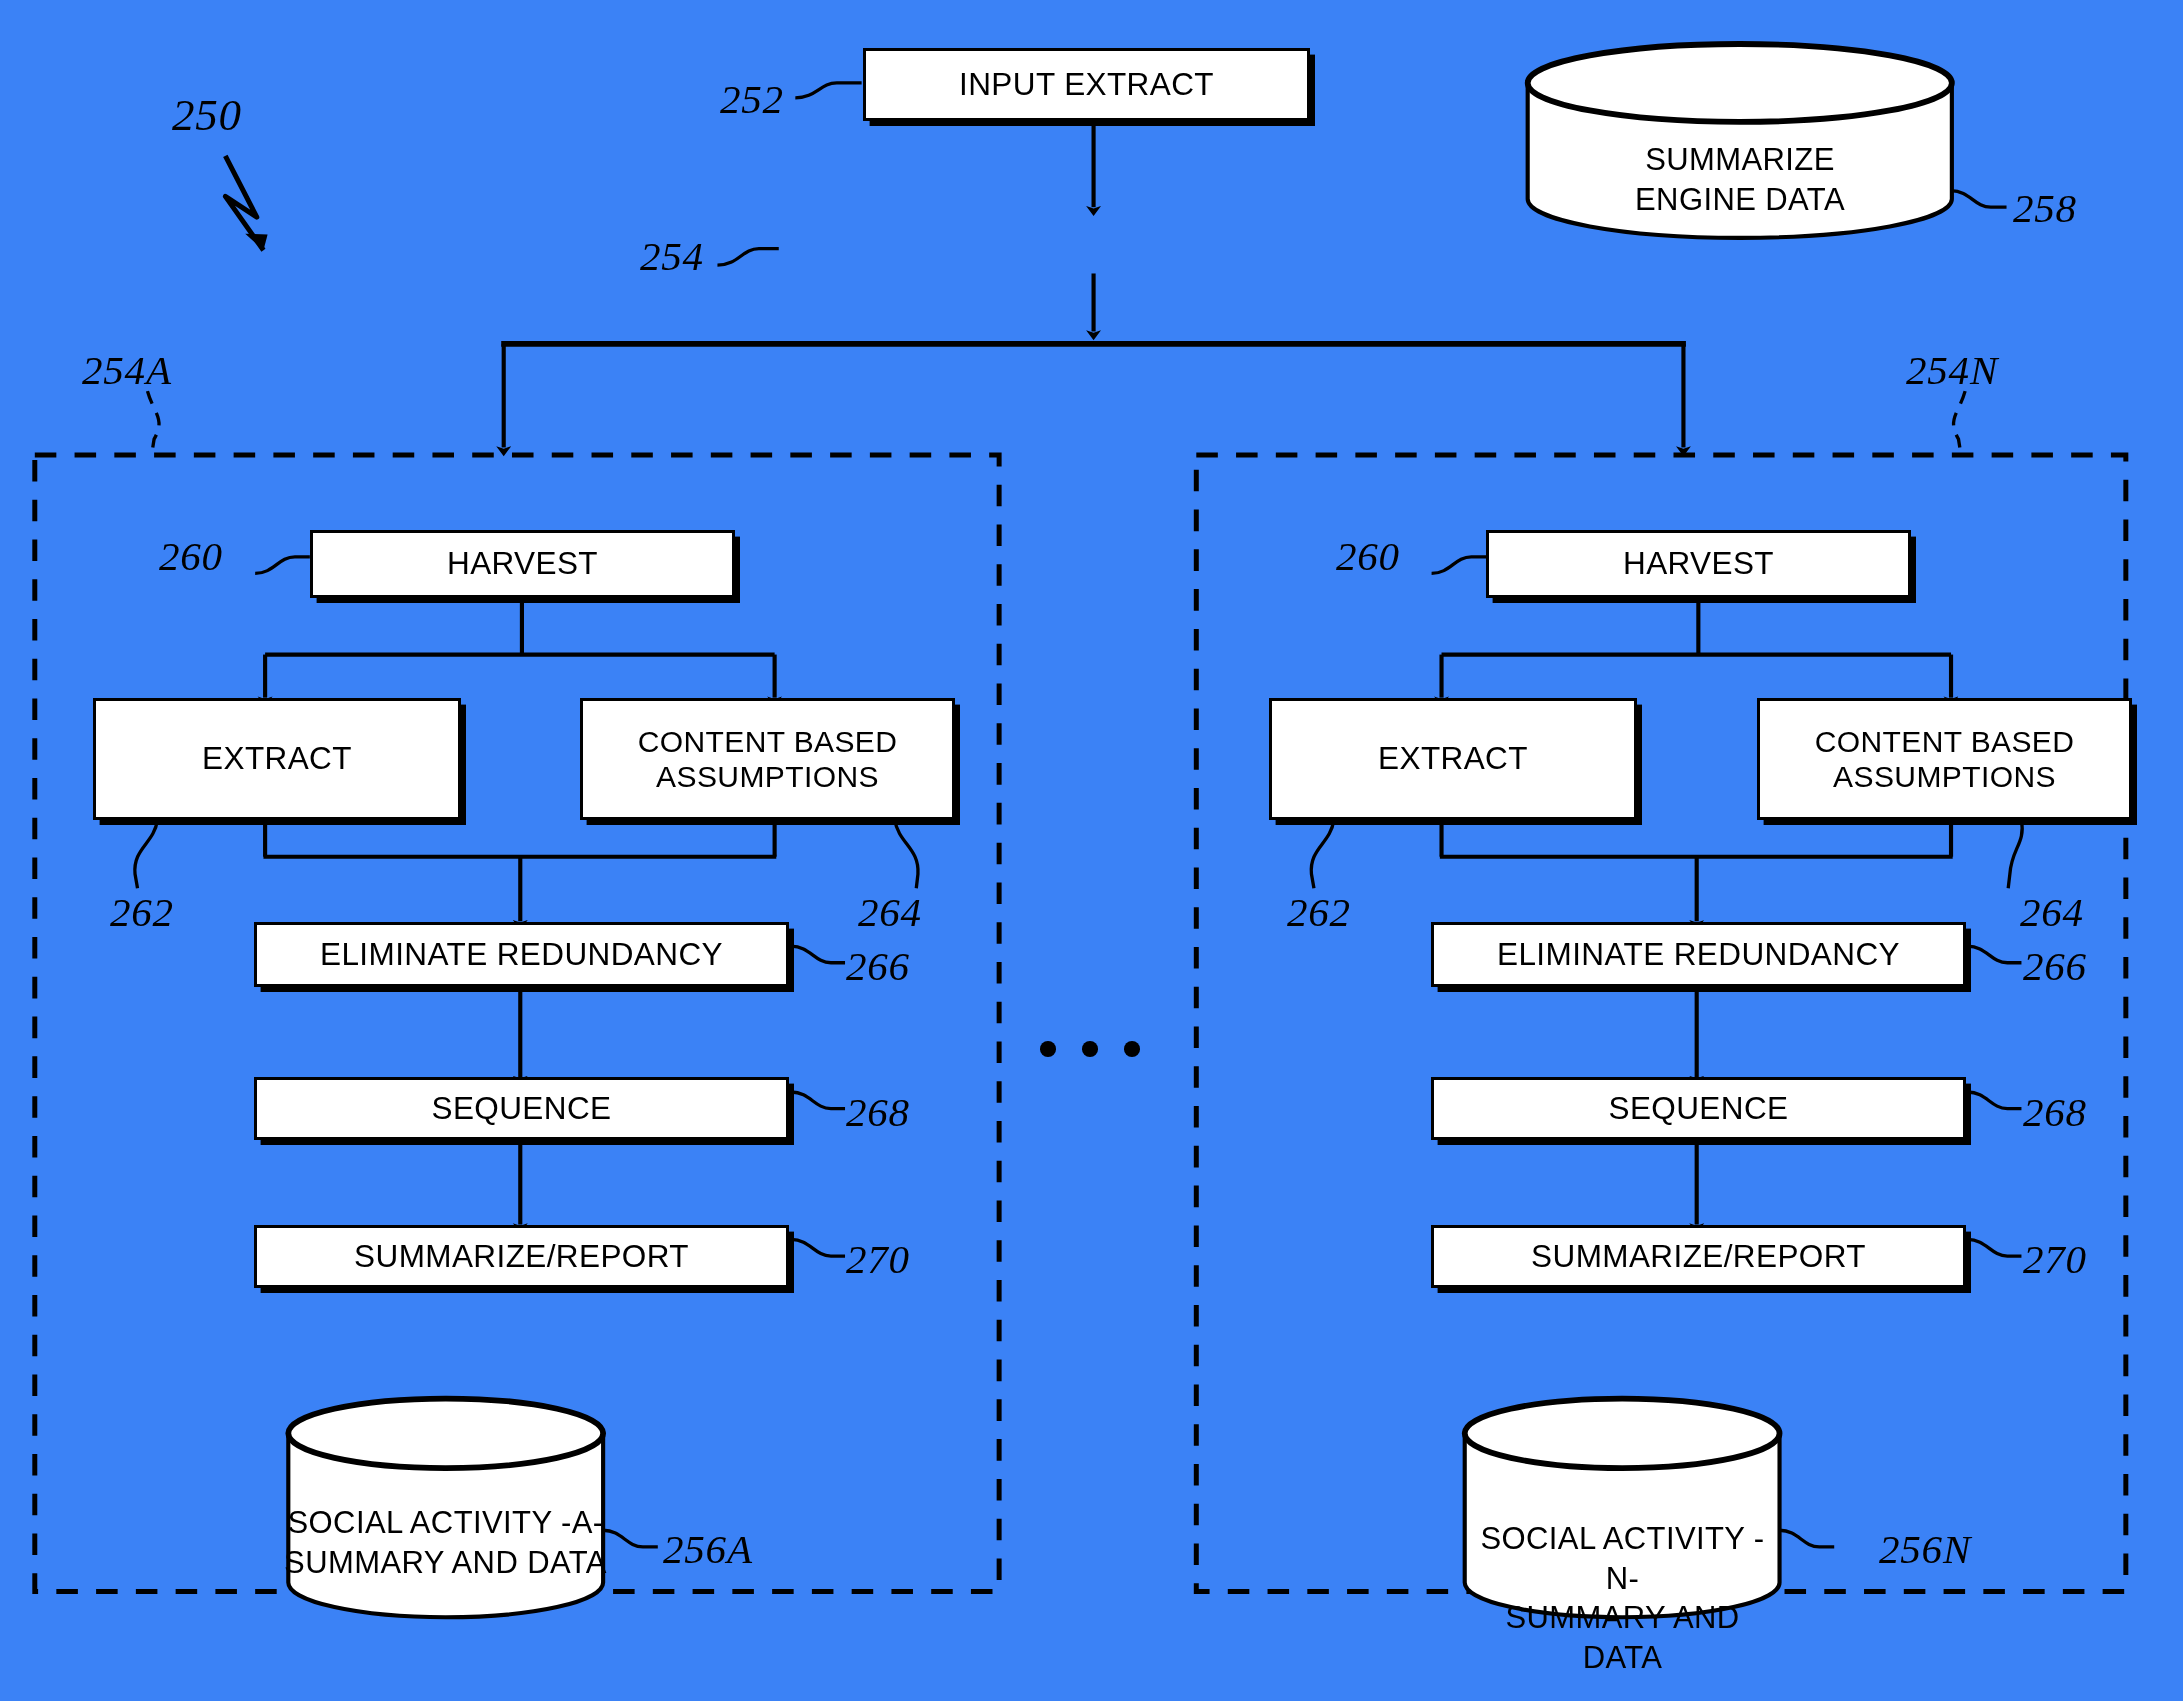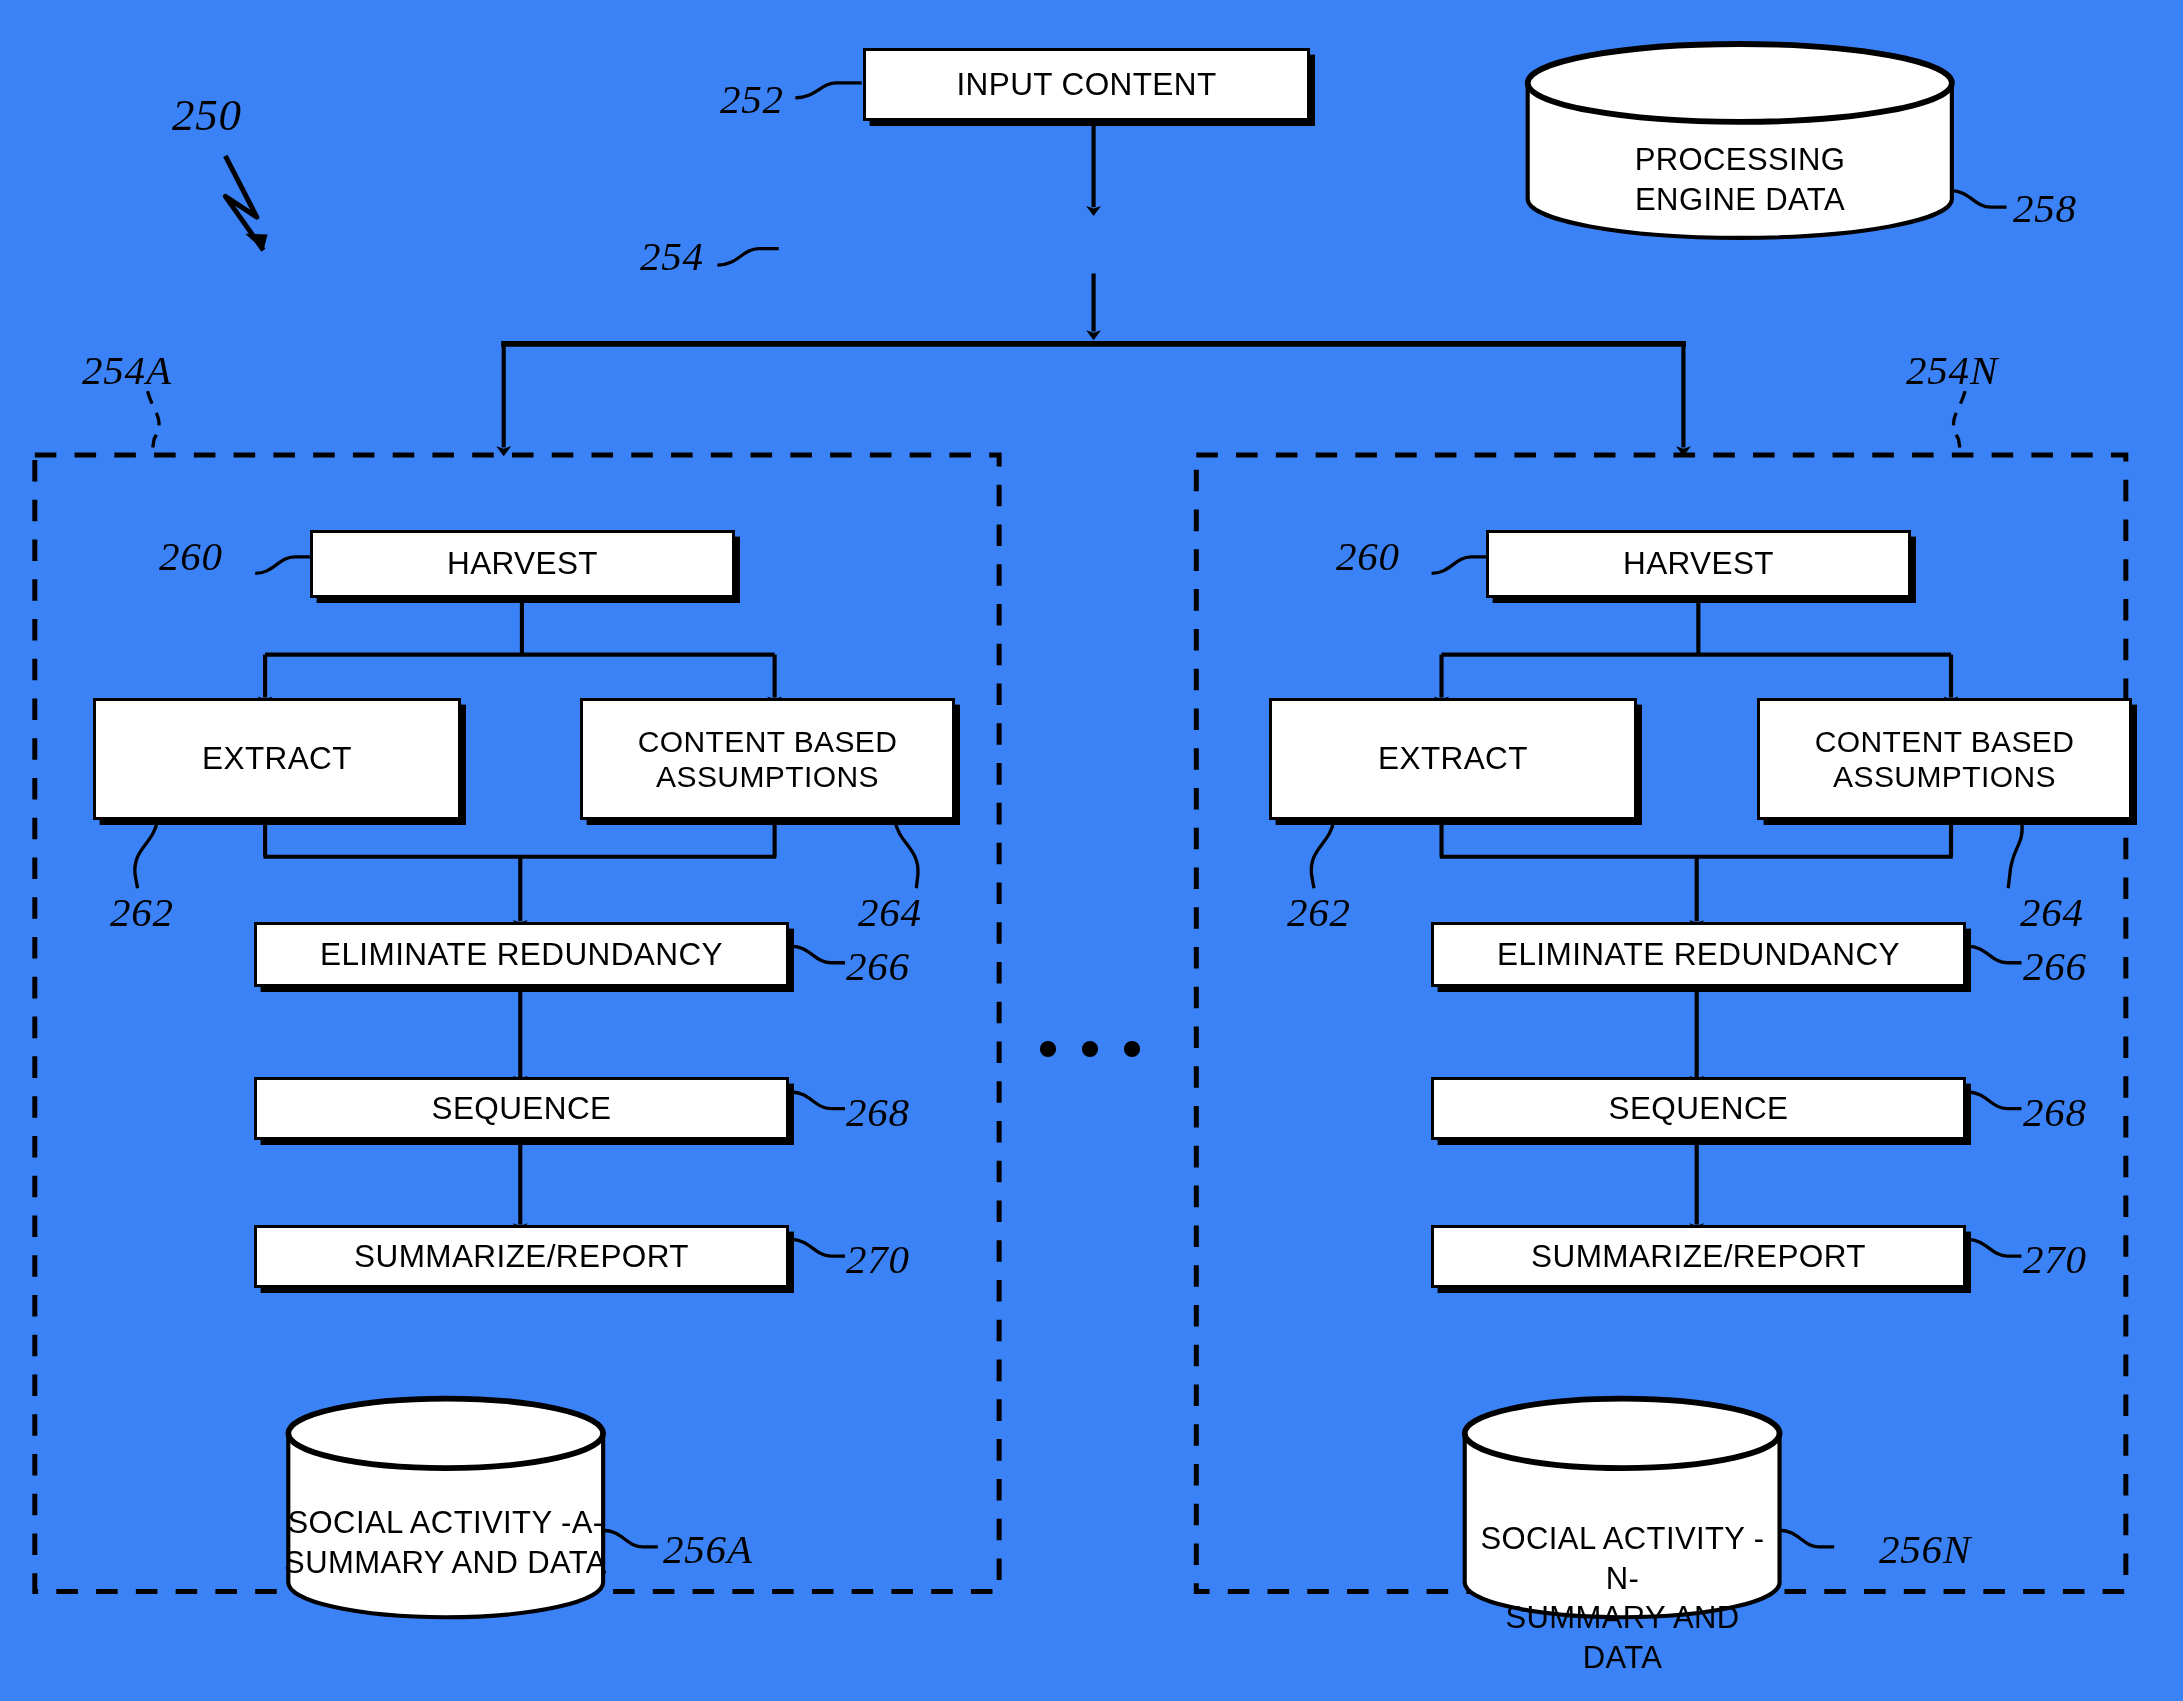--- a/index.html
+++ b/index.html
@@ -180,29 +180,29 @@
     <g>
       <path d="M 1768,1730 L 1768,1910 A 190,42 0 0 0 2148,1910 L 2148,1730 Z" fill="#fff" stroke="#000" stroke-width="5"></path>
       <ellipse cx="1958" cy="1730" rx="190" ry="42" fill="#fff" stroke="#000" stroke-width="7"></ellipse>
     </g>
     <path d="M 2148,1847 C 2171,1847 2176,1867 2196,1867 L 2214,1867" fill="none" stroke="#000" stroke-width="4"></path>
   </svg>
 
   <div class="ref ref-big" style="left:172px; top:89px;">250</div>
 
   <div class="pbox f38" style="left:863px; top:48px; width:447px; height:73px;">
-    <span class="lbl">INPUT CONTENT</span>
+    <span class="lbl">INPUT EXTRACT</span>
   </div>
   <div class="ref" style="left:720px; top:75px;">252</div>
 
   <div class="ref" style="left:640px; top:232px;">254</div>
 
   <div class="cyl" style="left:1528px; top:44px; width:424px; height:195px;">
     <div class="cyl-text" style="top:96px;">
-      <span>PROCESSING</span><br>
+      <span>SUMMARIZE</span><br>
       <span>ENGINE DATA</span>
     </div>
   </div>
   <div class="ref" style="left:2013px; top:184px;">258</div>
 
   <div class="ref" style="left:82px; top:346px;">254A</div>
 
   <div class="pbox f38" style="left:310px; top:530px; width:425px; height:68px;">
     <span class="lbl">HARVEST</span>
   </div>

